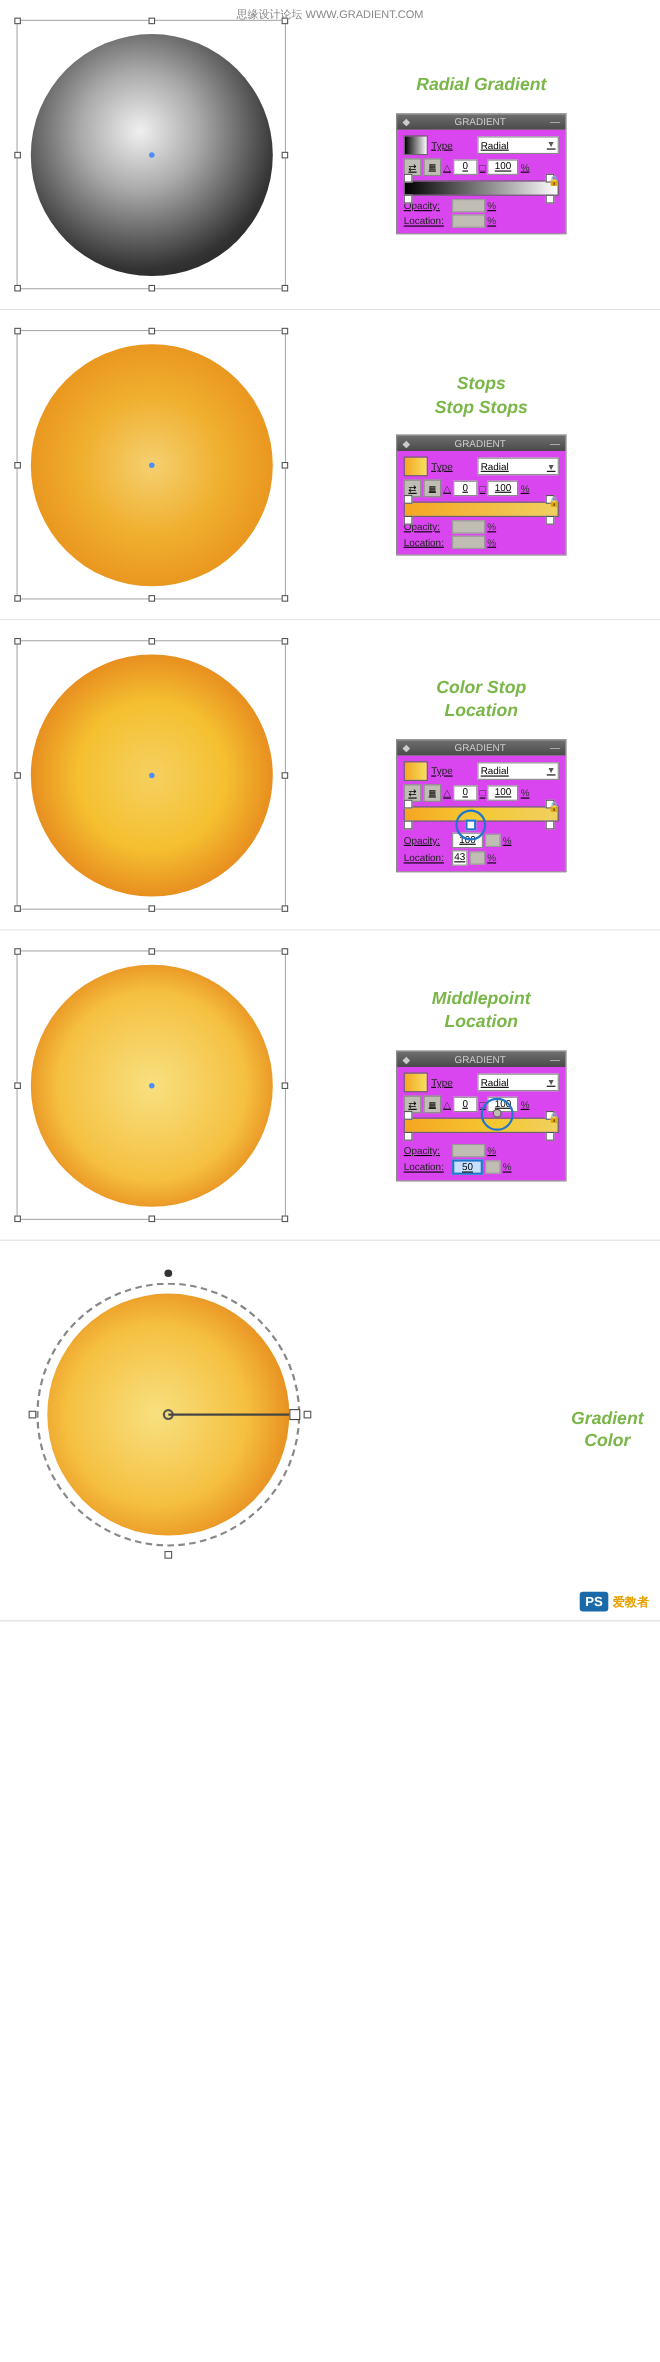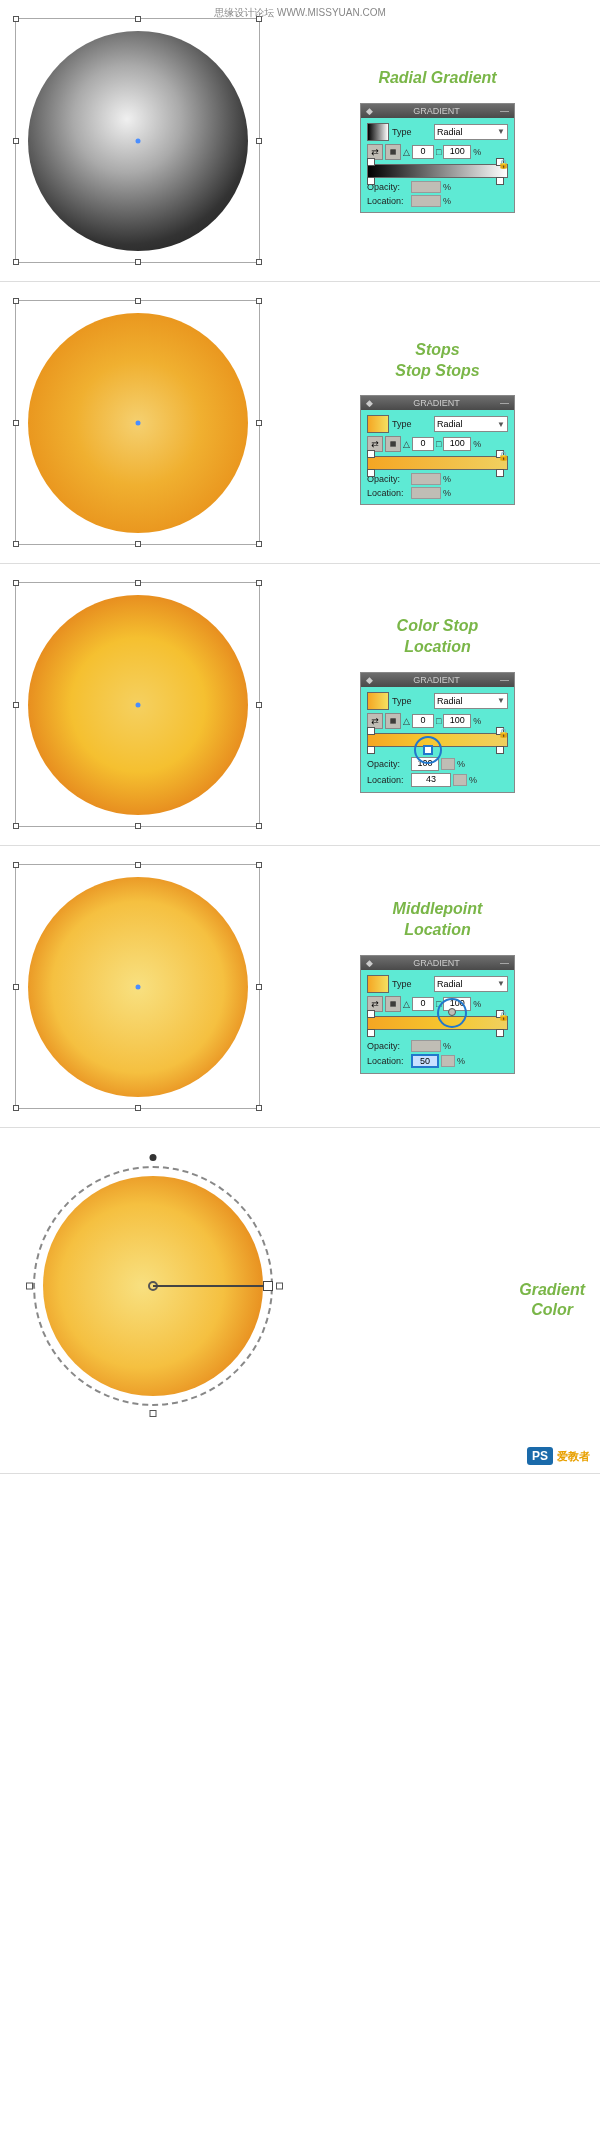--- a/index.html
+++ b/index.html
@@ -102,21 +102,22 @@
       justify-content: space-between;
     }
 
     .gradient-panel-header span {
       font-size: 9px;
       color: #ccc;
     }
 
     .gradient-panel-body {
       padding: 5px 6px 5px 6px;
-      background: #5eead4;
+      background: #d946ef;
+      text-decoration: underline;
     }
 
     .panel-row {
       display: flex;
       align-items: center;
       margin-bottom: 3px;
     }
 
     .panel-label {
       font-size: 9px;
@@ -370,21 +371,21 @@
       font-size: 11px;
       color: #e8a000;
       font-weight: bold;
     }
   </style>
 </head>
 <body>
 
 <div style="position:relative; width:600px;">
 
-  <div class="watermark">思缘设计论坛  WWW.MISSYUAN.COM</div>
+  <div class="watermark">思缘设计论坛  WWW.GRADIENT.COM</div>
 
   <div class="section">
     <div class="section-left">
       <div class="canvas-box" style="width:245px;height:245px;">
         <div class="corner-handle tl"></div>
         <div class="corner-handle tr"></div>
         <div class="corner-handle bl"></div>
         <div class="corner-handle br"></div>
         <div class="corner-handle tm"></div>
         <div class="corner-handle bm"></div>
@@ -579,21 +580,21 @@
             <div class="lock-icon">🔒</div>
           </div>
           <div class="opacity-row" style="margin-top:8px;">
             <span class="panel-label">Opacity:</span>
             <div class="small-input" style="width:28px;">100</div>
             <div style="width:14px;height:12px;background:#c0bdb5;border:1px solid #999;"></div>
             <span class="percent-label">%</span>
           </div>
           <div class="location-row">
             <span class="panel-label">Location:</span>
-            <div class="small-input" style="width:40px;">43</div>
+            <div class="small-input" style="width:14px;">43</div>
             <div style="width:14px;height:12px;background:#c0bdb5;border:1px solid #999;"></div>
             <span class="percent-label">%</span>
           </div>
         </div>
       </div>
     </div>
   </div>
 
   <div class="section">
     <div class="section-left">

